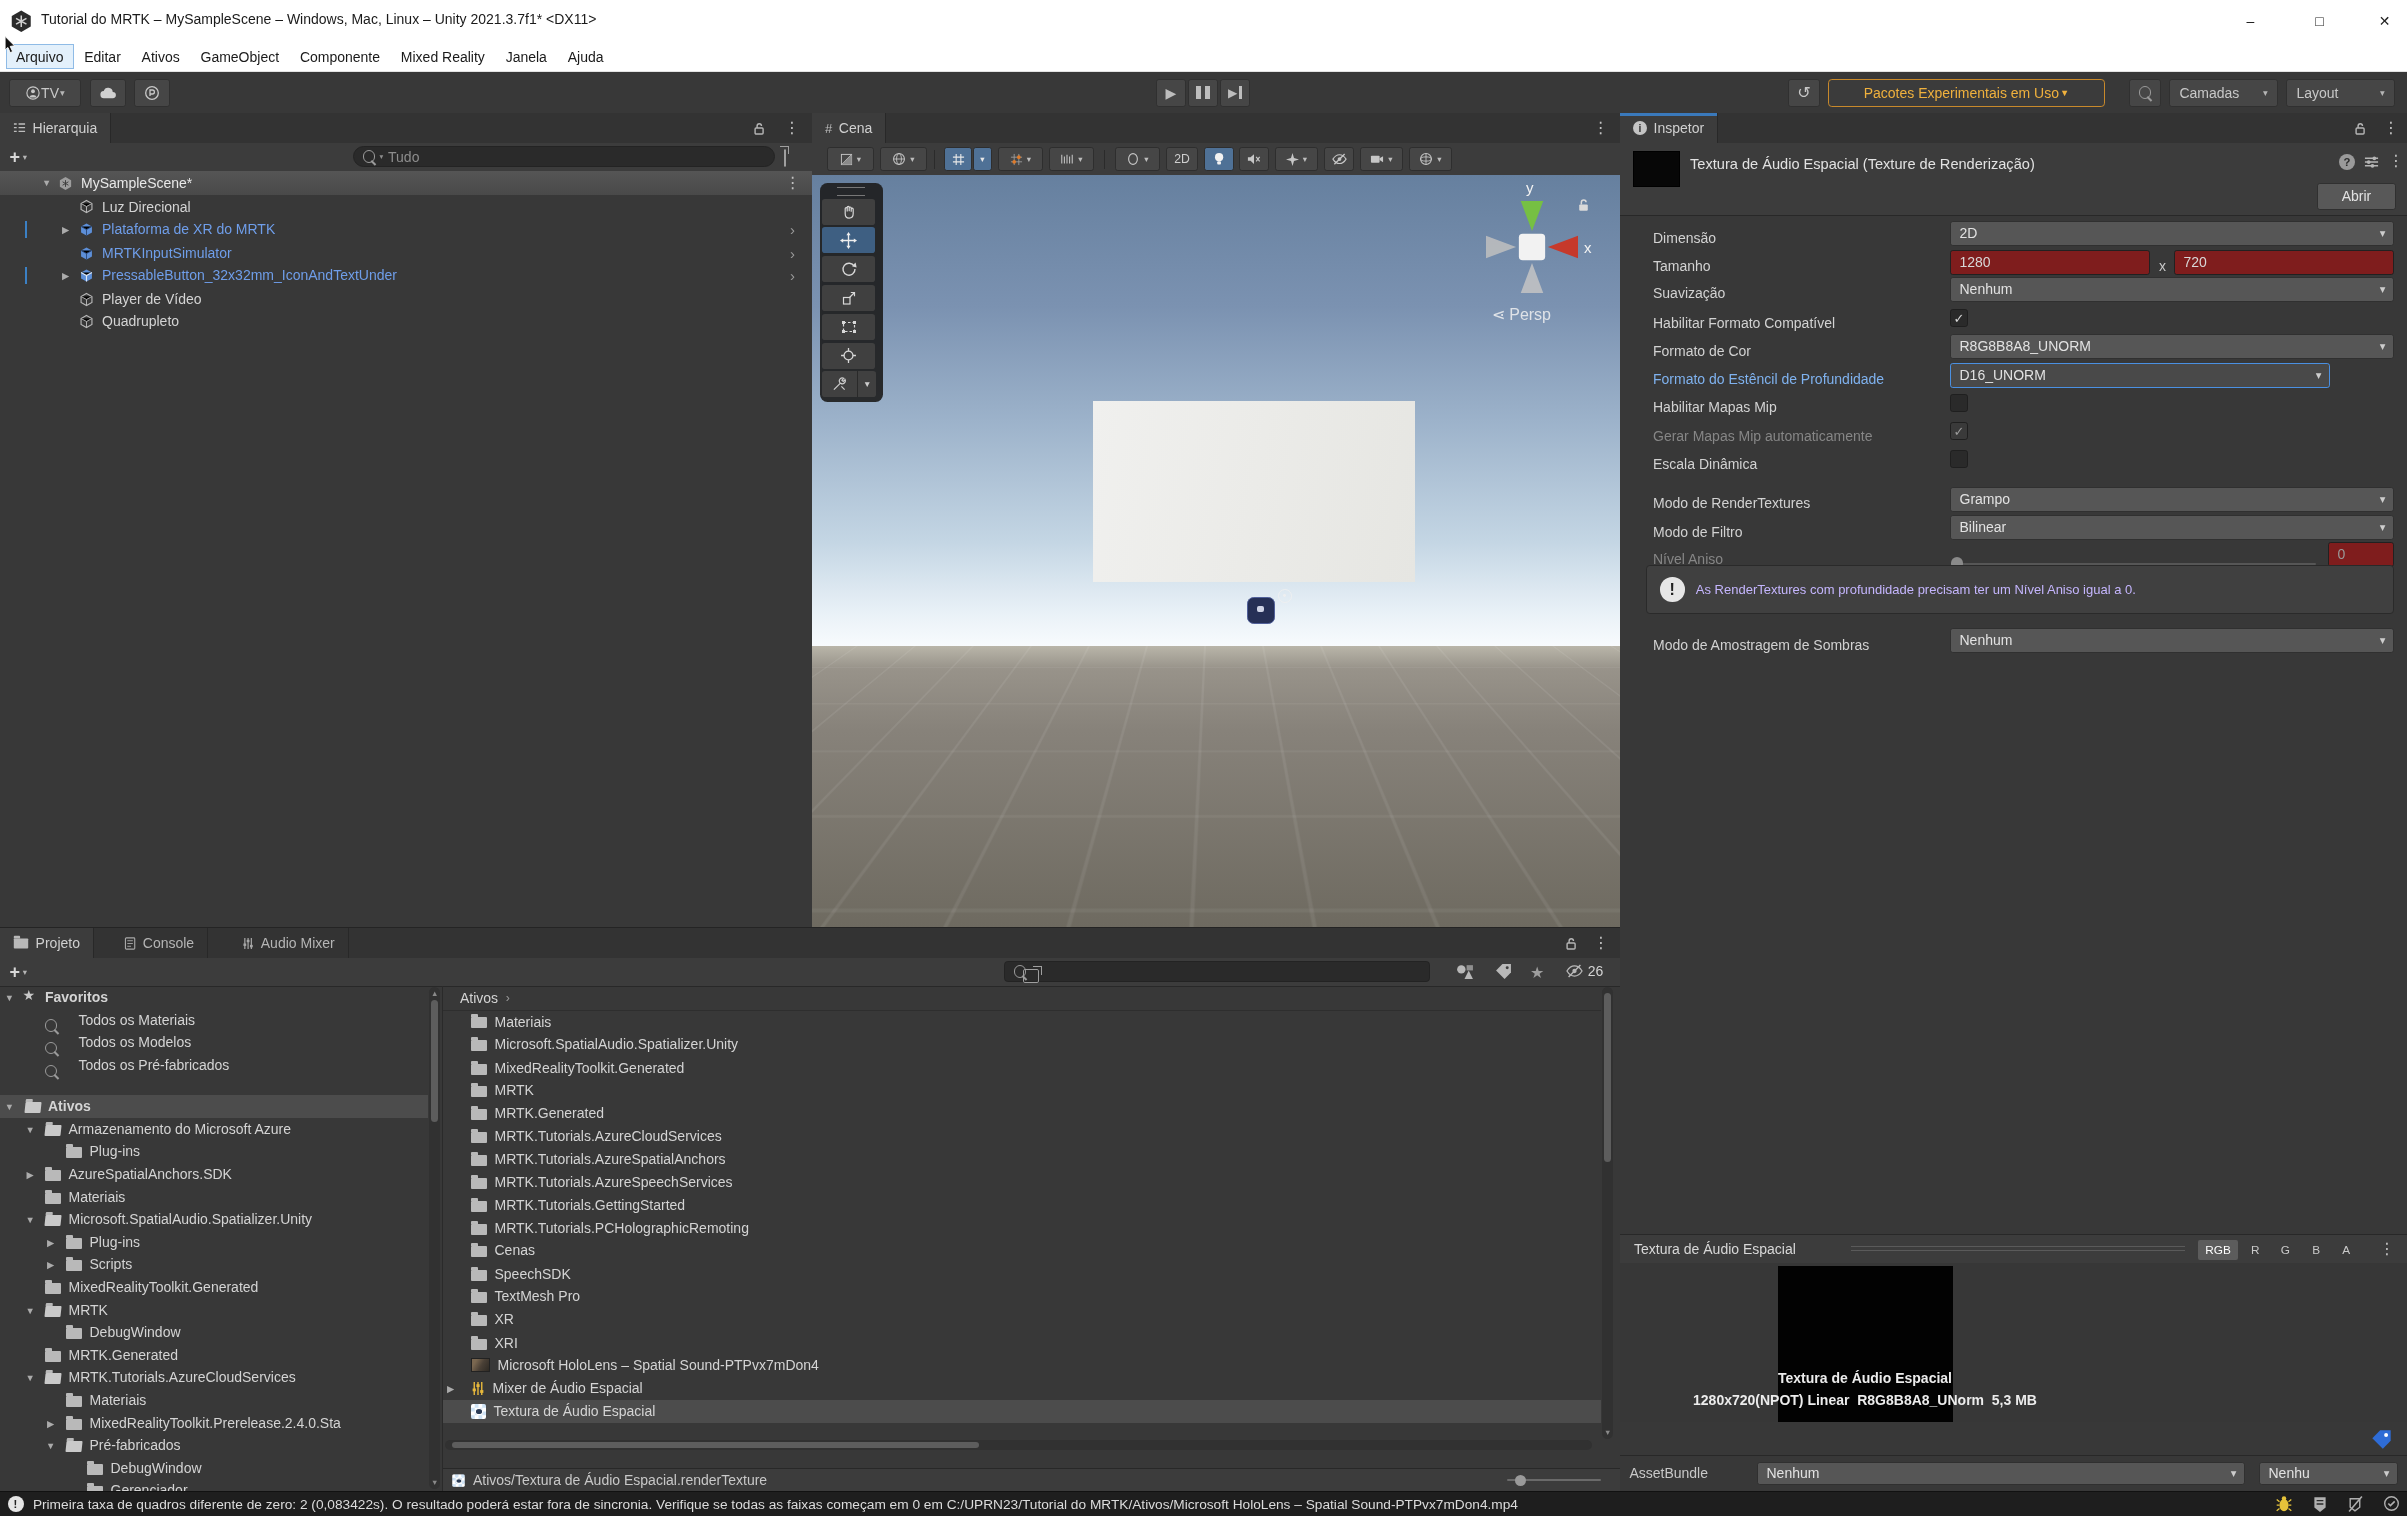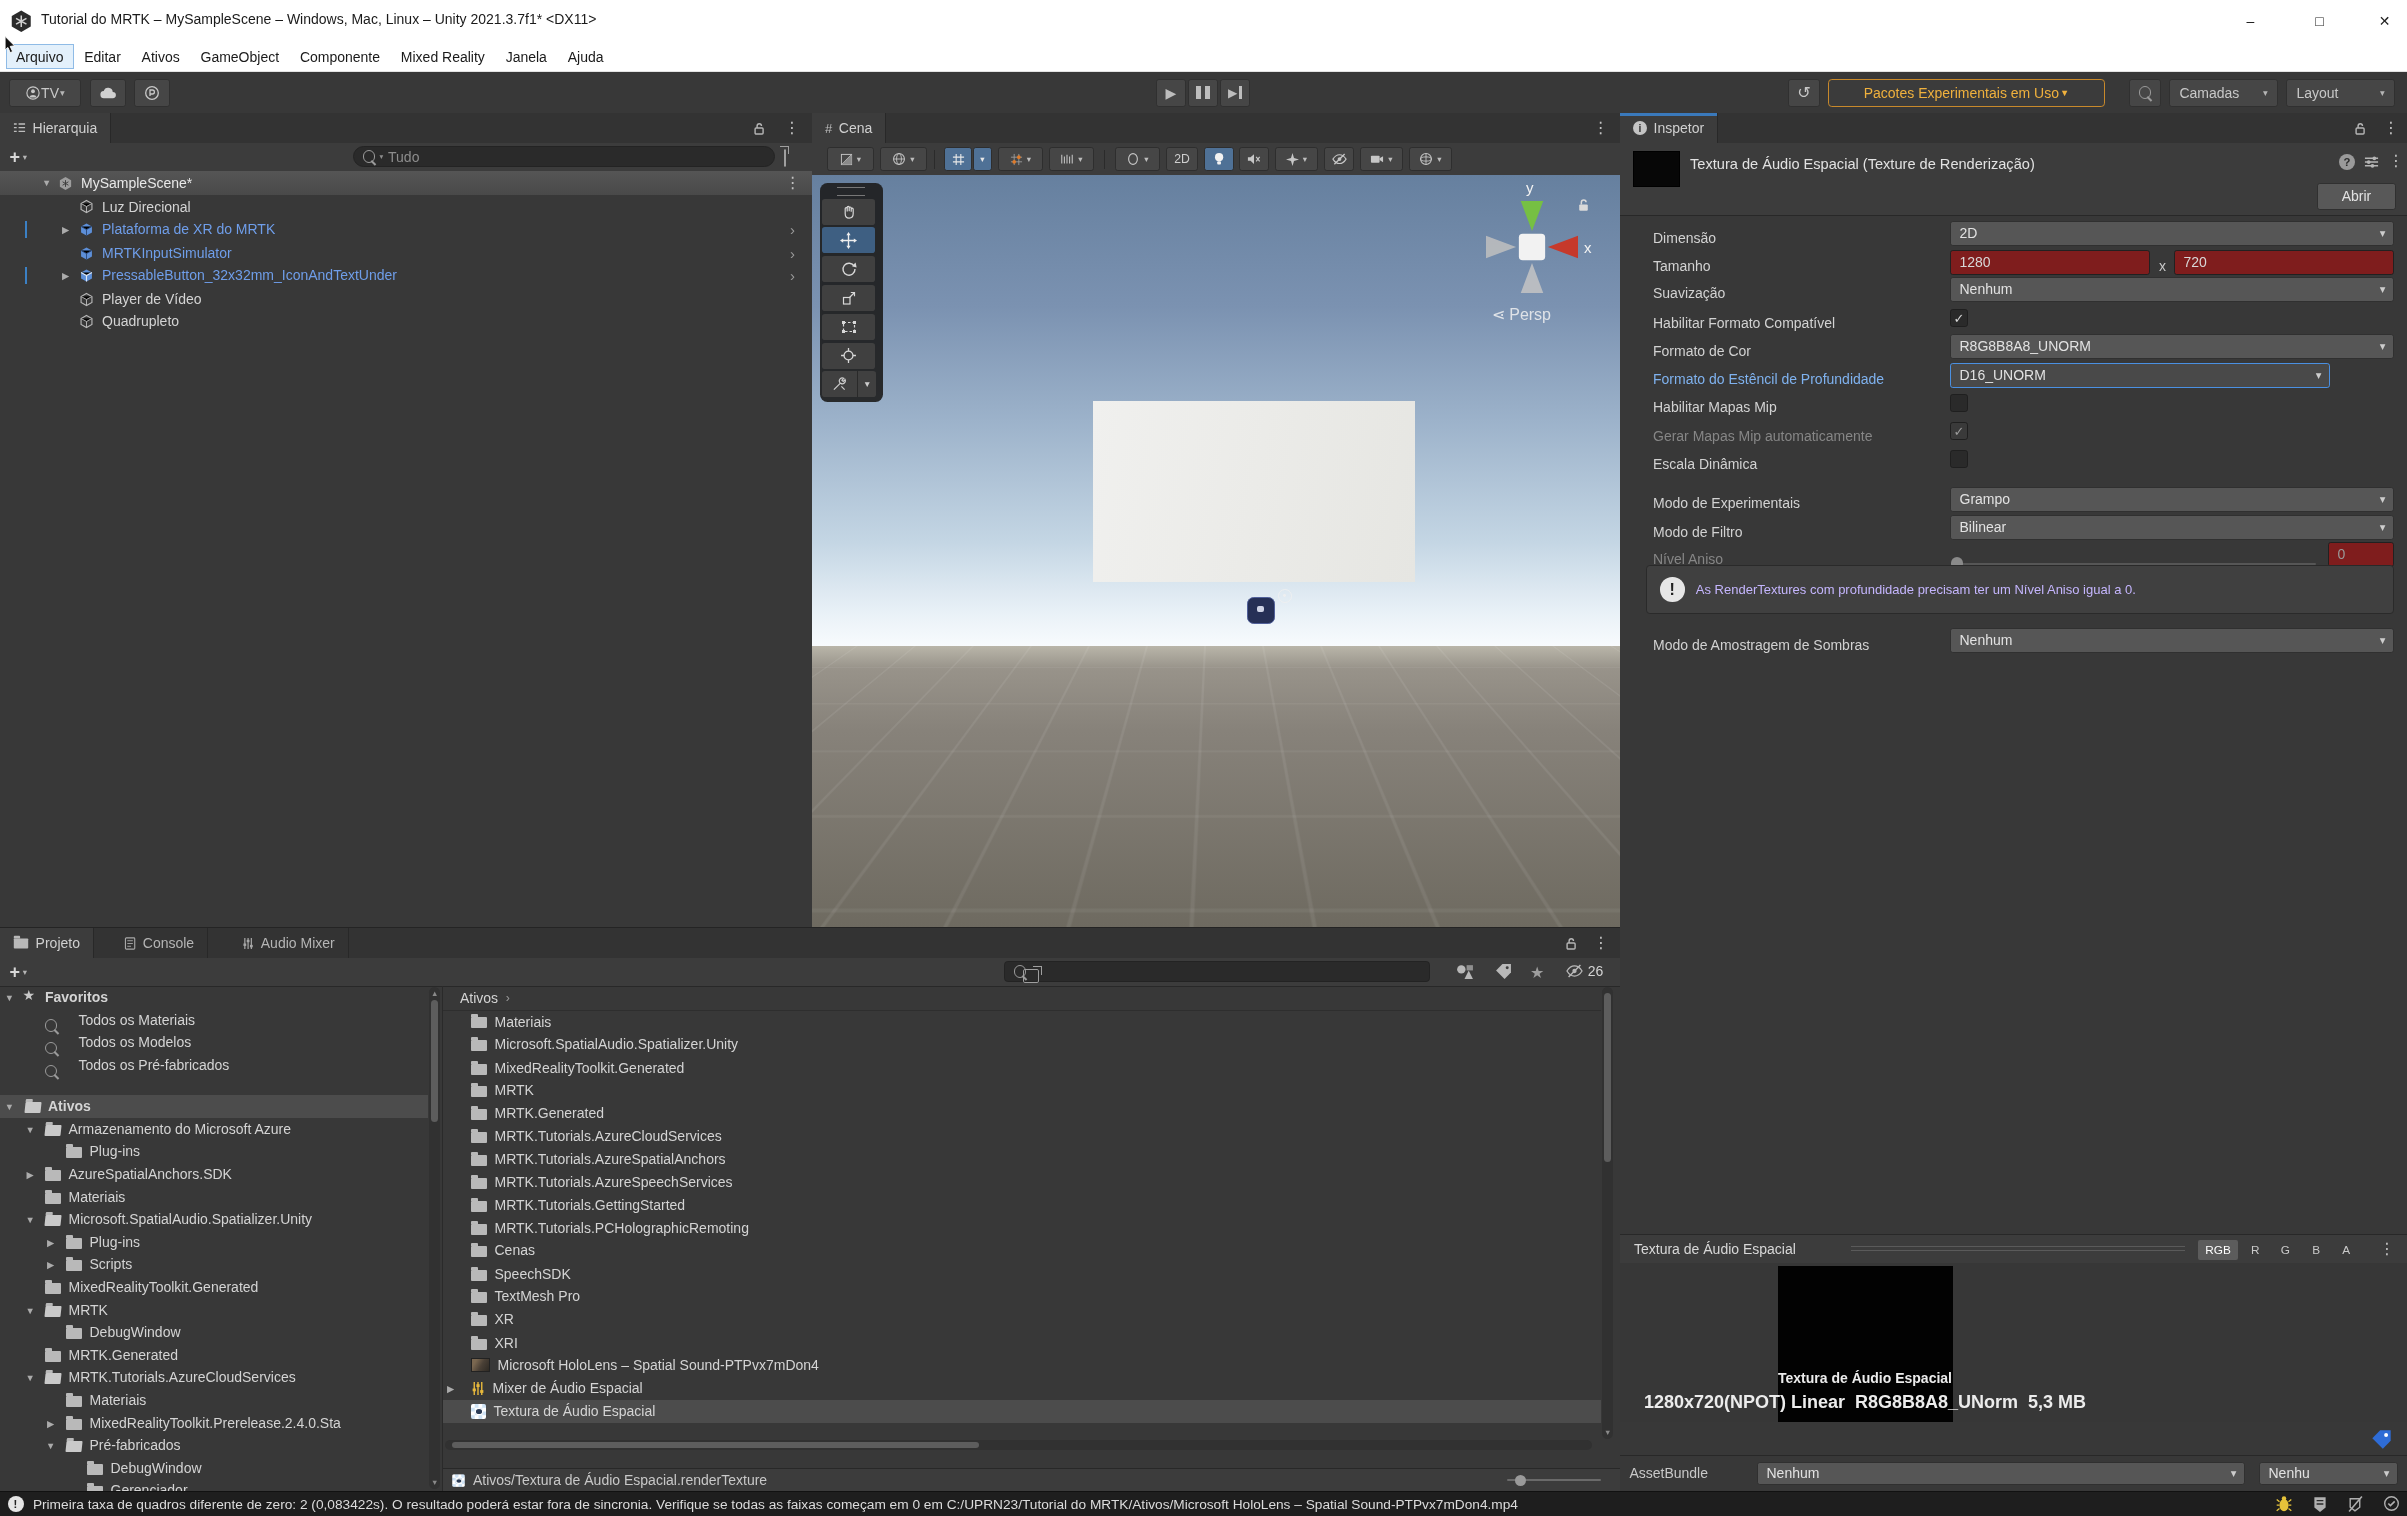--- a/index.html
+++ b/index.html
@@ -791,21 +791,21 @@
       <div class="cb" style="left:330px;top:281px"></div>
 
       <span class="ilabel dis" style="top:315px">Gerar Mapas Mip automaticamente</span>
       <div class="cb dis" style="left:330px;top:309px">
           <span>✓</span>
         </div>
 
       <span class="ilabel" style="top:343px">Escala Dinâmica</span>
       <div class="cb" style="left:330px;top:337px"></div>
 
-      <span class="ilabel" style="top:382px">Modo de Experimentais</span>
+      <span class="ilabel" style="top:382px">Modo de RenderTextures</span>
       <div class="dd" style="left:330px;top:374px;width:444px">
           <span>Grampo</span>
         </div>
 
       <span class="ilabel" style="top:411px">Modo de Filtro</span>
       <div class="dd" style="left:330px;top:402px;width:444px">
           <span>Bilinear</span>
         </div>
 
       <span class="ilabel dis" style="top:438px">Nível Aniso</span>
@@ -844,21 +844,21 @@
           <span>B</span>
         </div>
       <div class="chanbtn" style="left:714px;width:24.5px">
           <span>A</span>
         </div>
       <span class="abs kebab" style="left:759px;top:5.6px">⋮</span>
     </div>
     <div class="abs" style="left:0;top:1150px;width:100%;height:159px;background:#373737;overflow:hidden">
       <div class="abs" style="left:158px;top:2.8px;width:175px;height:156px;background:#020202"></div>
       <div class="abs" style="left:0;top:107px;width:490px;text-align:center;color:#ececec;font-weight:bold;font-size:14px">Textura de Áudio Espacial</div>
-      <div class="abs" style="left:0;top:129px;width:490px;text-align:center;color:#ececec;font-weight:bold;font-size:18px;white-space:pre">1280x720(NPOT) Linear  R8G8B8A8_UNorm  5,3 MB</div>
+      <div class="abs" style="left:0;top:129px;width:490px;text-align:center;color:#ececec;font-weight:bold;font-size:14px;white-space:pre">1280x720(NPOT) Linear  R8G8B8A8_UNorm  5,3 MB</div>
     </div>
     <svg class="abs" style="left:751px;top:1316px" width="21" height="21" viewBox="0 0 16 16">
         <path d="M1 7l6-6h8v8l-6 6z" fill="#2e6cd6"></path>
         <circle cx="11.5" cy="4.5" r="1.5" fill="#fff"></circle>
       </svg>
     <div class="abs" style="left:0;top:1342px;width:100%;height:36px;border-top:0.9px solid #282828">
       <span class="abs" style="left:9.4px;top:9.4px;color:#c8c8c8">AssetBundle</span>
       <div class="dd" style="left:137px;top:5.6px;width:488px;height:23.5px">
           <span>Nenhum</span>
         </div>

